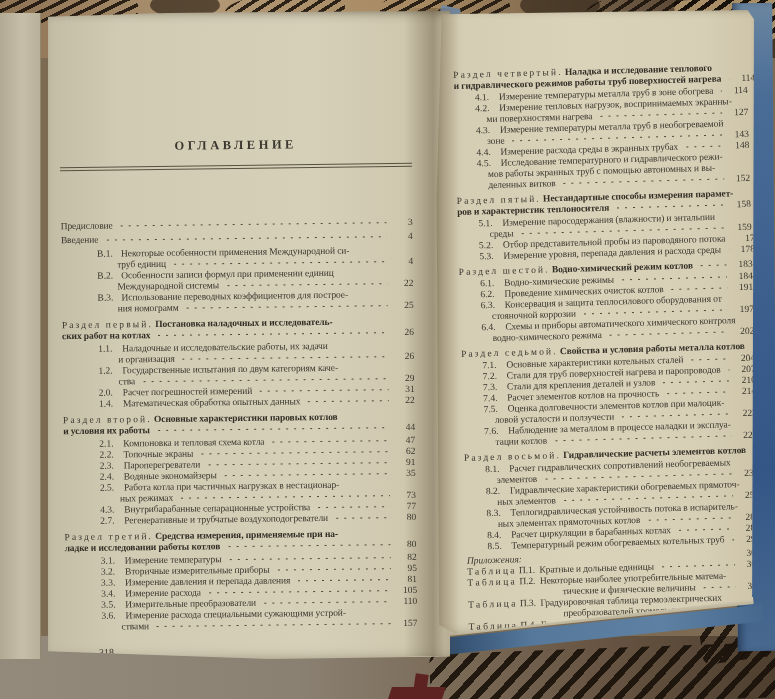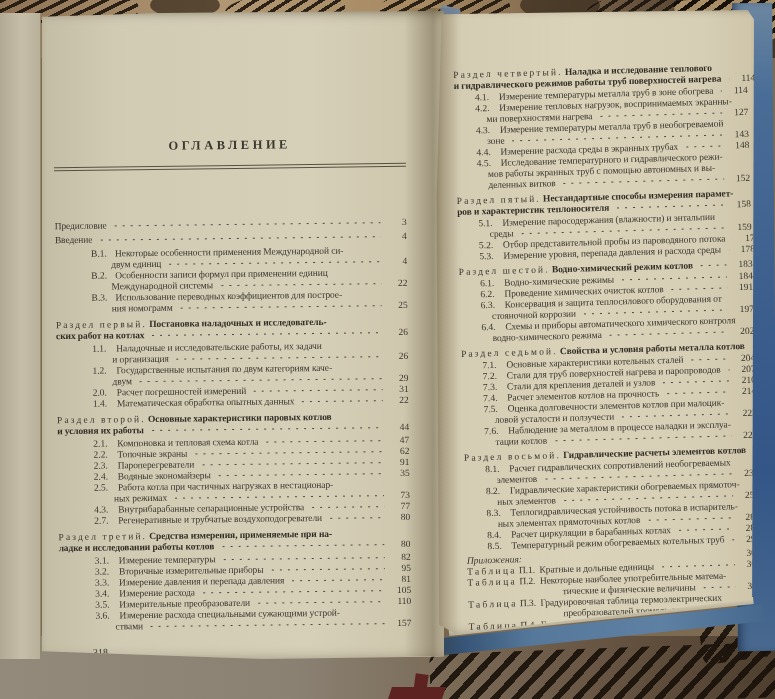--- a/index.html
+++ b/index.html
@@ -19,21 +19,21 @@
     background:linear-gradient(180deg,#6b86a0,#4a6d97 14%,#3c5f8e 45%,#335687 72%,#49698f);
     box-shadow:inset 7px 0 9px -4px rgba(8,18,40,.55);transform:rotate(-.5deg);}
   .cover-bottom{position:absolute;left:443px;top:638px;width:322px;height:17px;
     background:linear-gradient(90deg,#2e4a6b,#56799b 28%,#5e81a3 68%,#46688d);
     transform:rotate(-6deg);transform-origin:left center;}
   .edge-line{position:absolute;left:449px;top:629px;width:306px;height:7px;
     background:linear-gradient(180deg,#d9d2ba,#b8b097);transform:rotate(-6deg);transform-origin:left center;}
   .spine-tip{position:absolute;left:440px;top:7px;width:20px;height:11px;background:#74889f;transform:rotate(14deg);border-radius:2px;}
   .page-stack-left{position:absolute;left:0;top:13px;width:40px;height:646px;
     background:linear-gradient(90deg,#b2a993,#c6bea9 55%,#b9b09a);border-right:1.5px solid #92886e;}
-  .page-left{position:absolute;left:42px;top:11px;width:402px;height:650px;
+  .page-left{position:absolute;left:48px;top:11px;width:402px;height:650px;
     background:linear-gradient(90deg,#c4bda6,#d2cbb4 18%,#d7d0b9 66%,#ccc4aa 97%);
     clip-path:polygon(0 .9%,30% .3%,100% 0,100% 99.3%,55% 99.7%,0 98.5%);
     box-shadow:inset 0 9px 12px -9px rgba(55,45,25,.65),inset 0 -11px 14px -11px rgba(55,45,25,.5);}
   .page-right{position:absolute;left:436px;top:8px;width:318px;height:628px;
     background:linear-gradient(90deg,#b2a689,#d4ccb3 7%,#dad2b9 45%,#d6ceb5 84%,#cec5aa);
     clip-path:polygon(1.8% 1%,98% .3%,100% 1.8%,99.4% 94.2%,6% 99.6%,1% 98.2%,.2% 30%);
     box-shadow:inset 0 8px 10px -8px rgba(55,45,25,.6),inset 0 -9px 12px -9px rgba(55,45,25,.45);}
   .gutter{position:absolute;left:404px;top:8px;width:58px;height:648px;pointer-events:none;
     background:linear-gradient(90deg,rgba(0,0,0,0),rgba(80,68,45,.38) 50%,rgba(80,68,45,.16) 68%,rgba(0,0,0,0));}
   
@@ -111,21 +111,21 @@
               <span class="dots"></span>
               <span class="pg">4</span>
             </div>
           </div>
           <div class="entry sub">
             <div class="ln">
               <span class="num">В.1.</span>
               <span class="tx">Некоторые особенности применения Международной си-</span>
             </div>
             <div class="ln cont">
-              <span class="tx">двум единиц</span>
+              <span class="tx">труб единиц</span>
               <span class="dots"></span>
               <span class="pg">4</span>
             </div>
           </div>
           <div class="entry sub">
             <div class="ln">
               <span class="num">В.2.</span>
               <span class="tx">Особенности записи формул при применении единиц</span>
             </div>
             <div class="ln cont">
@@ -166,21 +166,21 @@
               <span class="dots"></span>
               <span class="pg">26</span>
             </div>
           </div>
           <div class="entry sub">
             <div class="ln">
               <span class="num">1.2.</span>
               <span class="tx">Государственные испытания по двум категориям каче-</span>
             </div>
             <div class="ln cont">
-              <span class="tx">двум</span>
+              <span class="tx">ства</span>
               <span class="dots"></span>
               <span class="pg">29</span>
             </div>
           </div>
           <div class="entry sub">
             <div class="ln">
               <span class="num">2.0.</span>
               <span class="tx">Расчет погрешностей измерений</span>
               <span class="dots"></span>
               <span class="pg">31</span>

